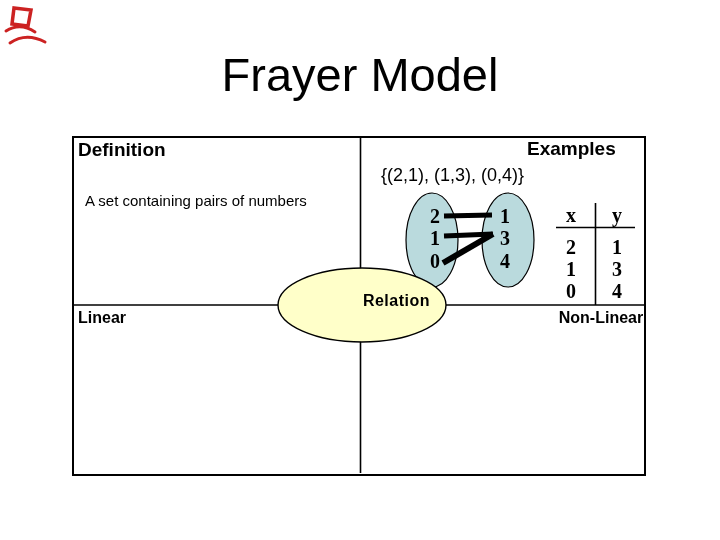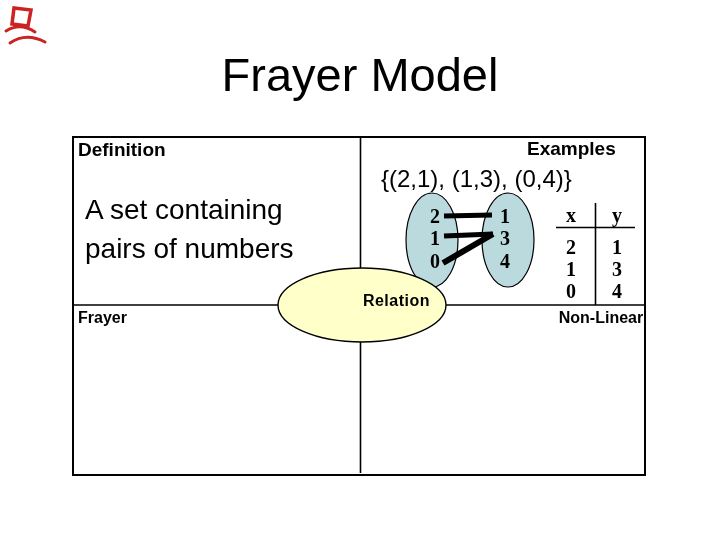--- a/index.html
+++ b/index.html
@@ -12,22 +12,22 @@
   
   #frame{left:72px;top:136px;width:570px;height:336px;border:2px solid #000;}
   
   .hdr{font-weight:bold;font-size:19px;line-height:1.1;}
   .cat{font-weight:bold;font-size:16px;line-height:1.1;}
   #definition-label{left:78px;top:140px;}
   #examples-label{left:527px;top:139px;}
   #linear-label{left:78px;top:309px;}
   #nonlinear-label{left:558px;top:309px;width:86px;text-align:center;}
   
-  #definition-text{left:85px;top:191px;width:225px;font-size:28px;line-height:1.38;}
-  #set-notation{left:381px;top:166px;font-size:24px;line-height:1.1;}
+  #definition-text{left:85px;top:191px;width:225px;font-size:15px;line-height:1.38;}
+  #set-notation{left:381px;top:166px;font-size:18px;line-height:1.1;}
   
   #relation-label{left:278px;top:292px;width:152px;text-align:right;
                   font-weight:bold;font-size:16px;letter-spacing:0.5px;}
   
   .num{font-family:"Liberation Serif",serif;font-weight:bold;font-size:20px;
        line-height:22px;width:22px;text-align:center;}
   .dom{left:418px;text-align:right;}
   .rng{left:494px;}
   .r0{top:205px;} .r1{top:227px;} .r2{top:250px;}
   
@@ -61,21 +61,21 @@
   <line x1="443" y1="263" x2="493" y2="234" stroke-width="6" stroke="#000000"></line>
 
   <line x1="556" y1="227.5" x2="635" y2="227.5" stroke-width="1.6" stroke="#000000"></line>
   <line x1="595.5" y1="203" x2="595.5" y2="305" stroke-width="1.6" stroke="#000000"></line>
 
   <ellipse cx="362" cy="305" rx="84" ry="37" stroke="#000" stroke-width="1.4" fill="#FFFFC9"></ellipse>
 </svg>
 
 <div id="definition-label" class="abs hdr">Definition</div>
 <div id="examples-label" class="abs hdr">Examples</div>
-<div id="linear-label" class="abs cat">Frayer</div>
+<div id="linear-label" class="abs cat">Linear</div>
 <div id="nonlinear-label" class="abs cat">Non-Linear</div>
 
 <div id="definition-text" class="abs">A set containing pairs of numbers</div>
 
 <div id="set-notation" class="abs">{(2,1), (1,3), (0,4)}</div>
 
 <div id="relation-label" class="abs">Relation</div>
 
 <div class="abs num dom r0">2</div>
 <div class="abs num dom r1">1</div>

